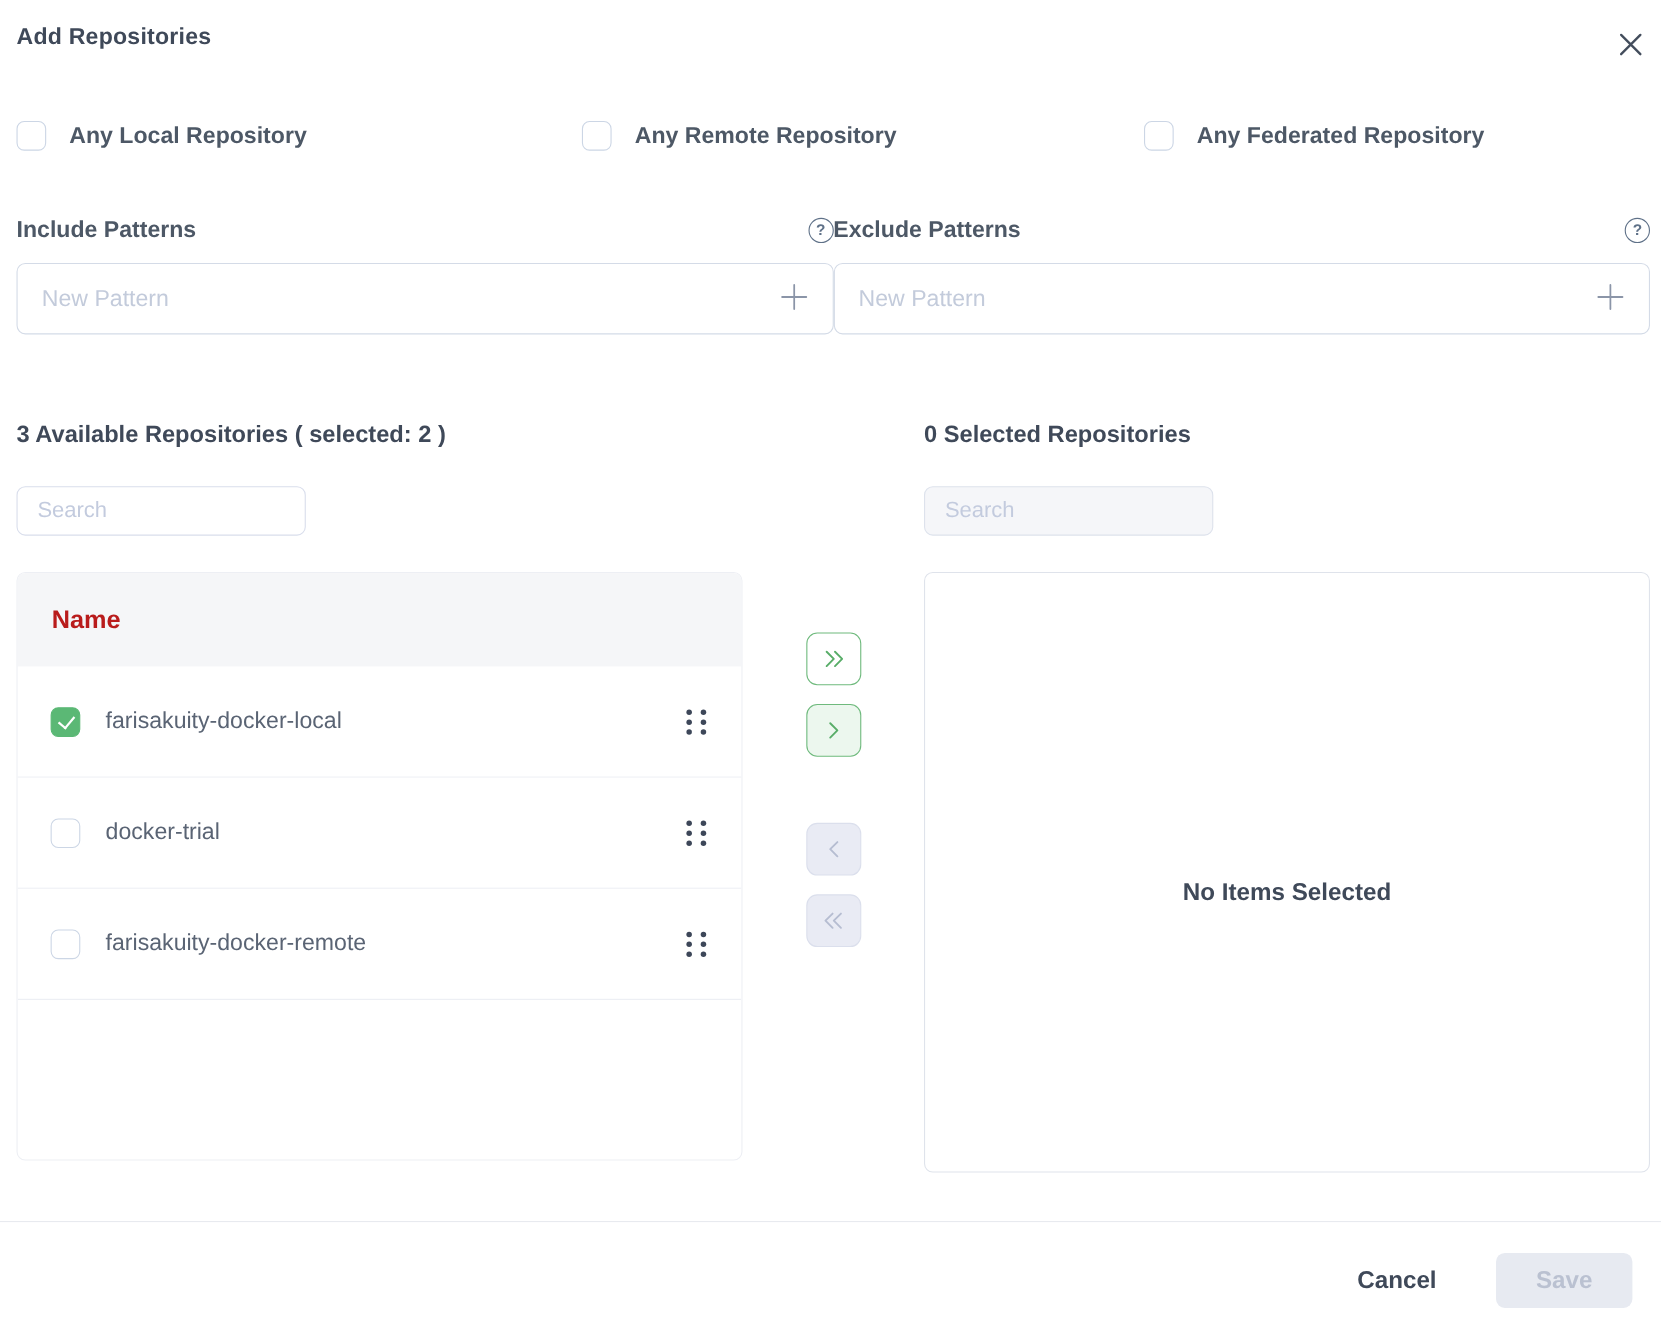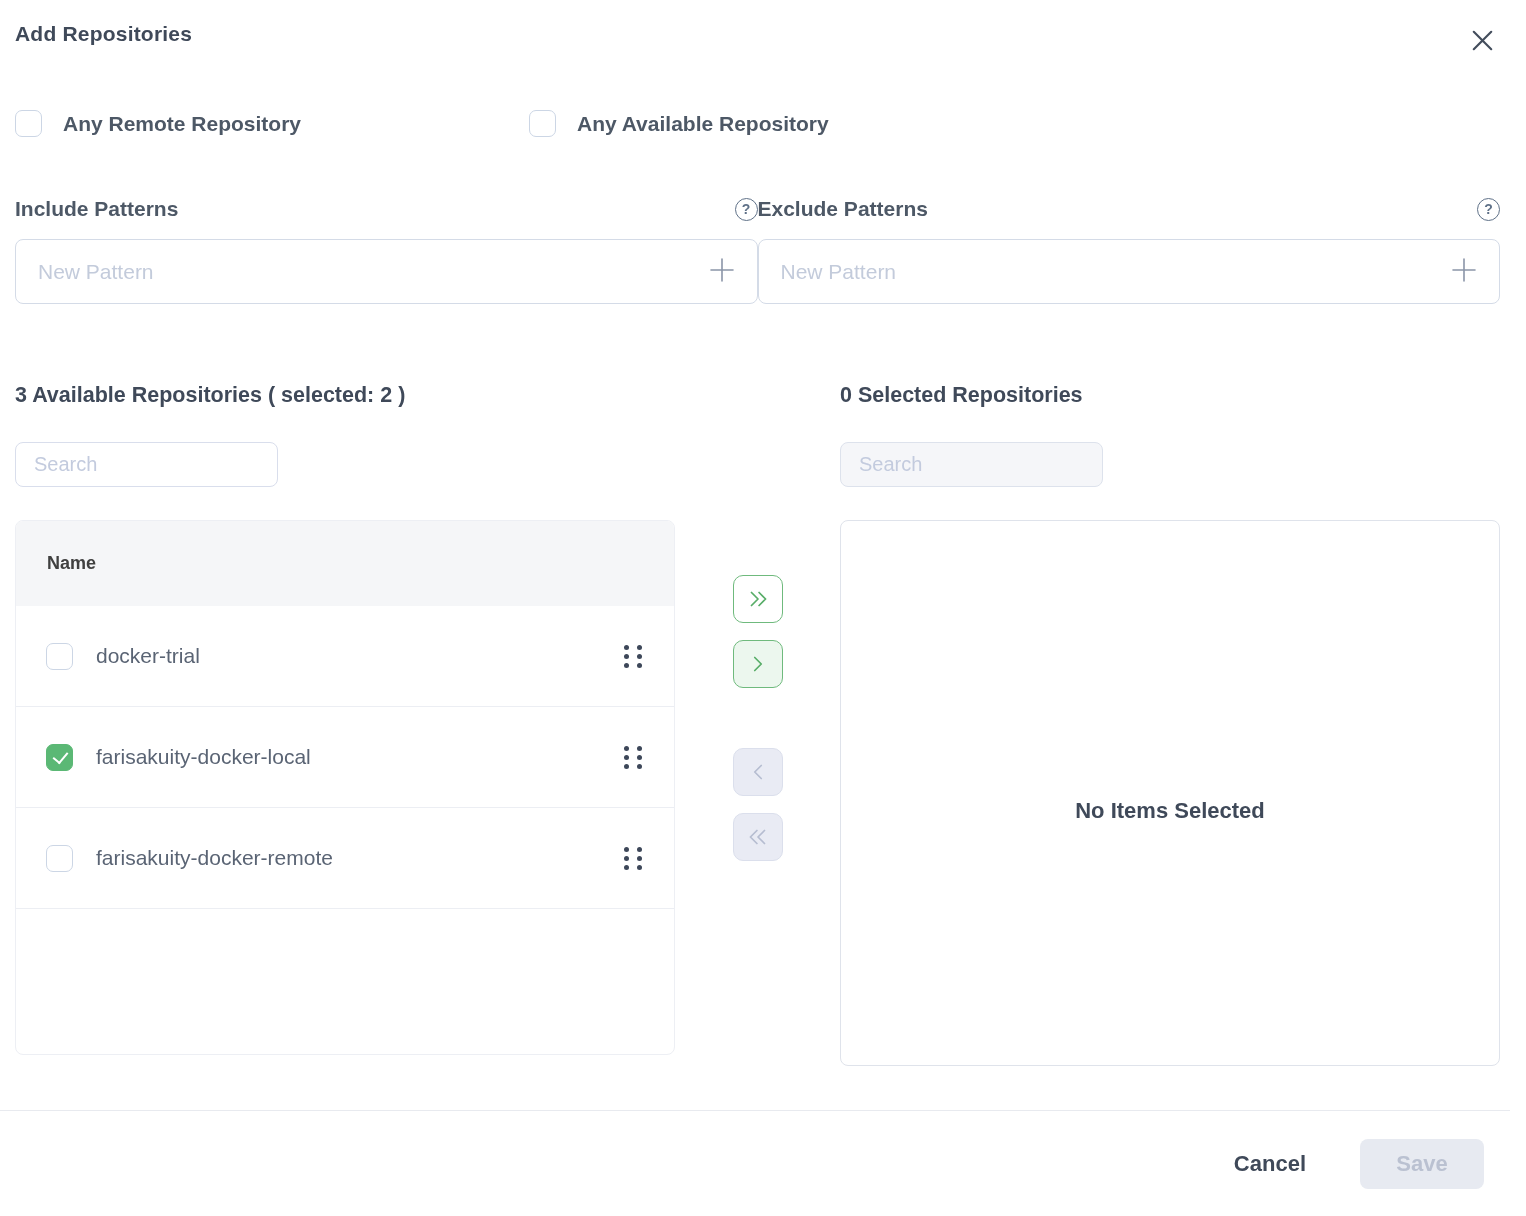--- a/index.html
+++ b/index.html
@@ -86,21 +86,21 @@
   .search-input.muted { background: #f5f6f9; border-color: #dde2ec; }
 
   .repo-table {
     margin-top: 33px; width: 660px; height: 535px;
     border: 1px solid #edeff4; border-radius: 8px; overflow: hidden;
     display: flex; flex-direction: column; background: #fff;
   }
   .table-header {
     height: 85px; flex: 0 0 85px; background: #f5f6f8;
     display: flex; align-items: center; padding-left: 31px;
-    font-size: 18px; font-weight: 700; color: #404040;
+    font-size: 23px; font-weight: 700; color: #b91c1c;
   }
   .repo-row {
     height: 101px; flex: 0 0 101px;
     display: flex; align-items: center; gap: 23px;
     padding: 0 28px 0 30px; border-bottom: 1px solid #eceef3;
     background: #fff; cursor: pointer;
   }
   .repo-name { flex: 1; font-size: 21px; color: #5a6474; }
   .drag-handle {
     display: grid; grid-template-columns: repeat(2, 5px); grid-auto-rows: 5px;
@@ -161,25 +161,29 @@
         <svg width="33" height="33" viewBox="0 0 34 34" fill="none">
           <path d="M8 8 L26 26 M26 8 L8 26" stroke="#434d5c" stroke-width="2.2" stroke-linecap="round"></path>
         </svg>
       </span>
     </button>
   </div>
 
   <div class="cb-row">
     <div class="cb-group">
       <span class="checkbox"></span>
-      <span class="cb-label">Any Remote Repository</span>
+      <span class="cb-label">Any Local Repository</span>
     </div>
     <div class="cb-group">
       <span class="checkbox"></span>
-      <span class="cb-label">Any Available Repository</span>
+      <span class="cb-label">Any Remote Repository</span>
+    </div>
+    <div class="cb-group">
+      <span class="checkbox"></span>
+      <span class="cb-label">Any Federated Repository</span>
     </div>
   </div>
 
   <div class="patterns-row">
     <div>
       <div class="pattern-head">
         <span class="pattern-label">Include Patterns</span>
         <button class="help-icon">
           <span>?</span>
         </button>
@@ -217,35 +221,35 @@
 
   <div class="transfer-section">
 
     <div>
       <div class="list-heading">3 Available Repositories ( selected: 2 )</div>
       <input type="text" class="search-input" placeholder="Search" style="">
       <div class="repo-table">
         <div class="table-header">Name</div>
 
         <div class="repo-row">
+          <span class="checkbox checked"></span>
+          <span class="repo-name">farisakuity-docker-local</span>
+          <span class="drag-handle">
+              <i></i>
+              <i></i>
+              <i></i>
+              <i></i>
+              <i></i>
+              <i></i>
+            </span>
+        </div>
+
+        <div class="repo-row">
           <span class="checkbox"></span>
           <span class="repo-name">docker-trial</span>
-          <span class="drag-handle">
-              <i></i>
-              <i></i>
-              <i></i>
-              <i></i>
-              <i></i>
-              <i></i>
-            </span>
-        </div>
-
-        <div class="repo-row">
-          <span class="checkbox checked"></span>
-          <span class="repo-name">farisakuity-docker-local</span>
           <span class="drag-handle">
               <i></i>
               <i></i>
               <i></i>
               <i></i>
               <i></i>
               <i></i>
             </span>
         </div>
 

